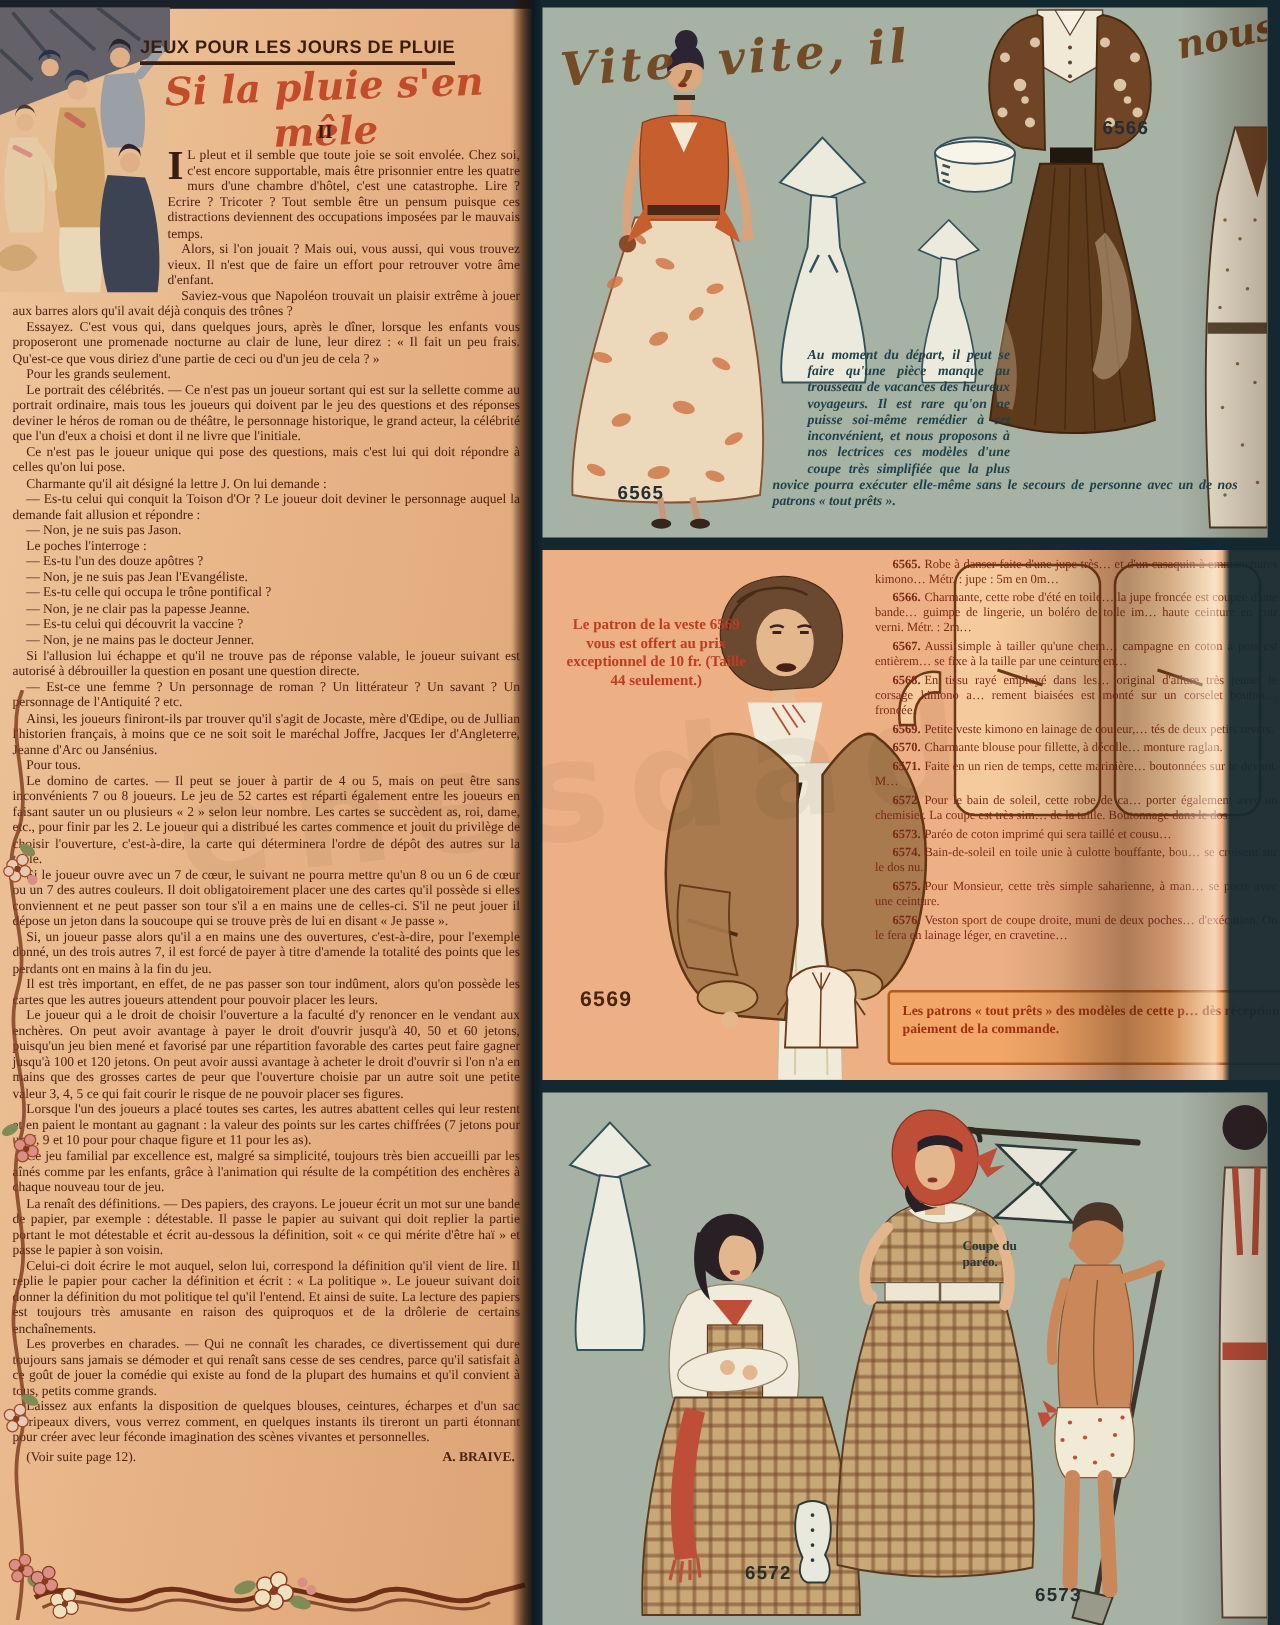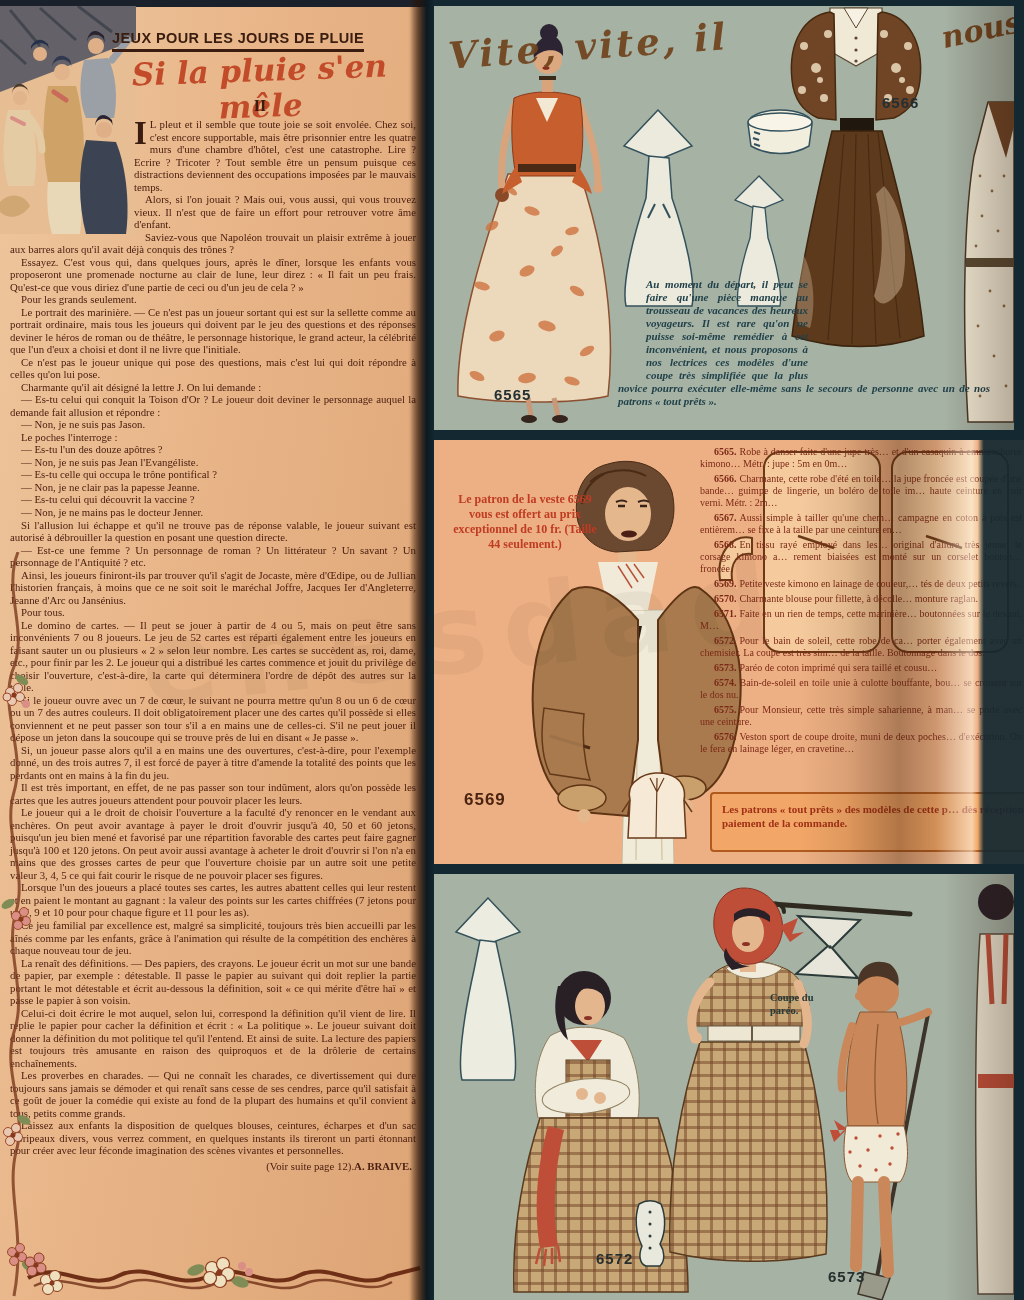--- a/index.html
+++ b/index.html
@@ -21,21 +21,21 @@
   .part-label{position:absolute;left:94px;top:97px;width:332px;text-align:center;
     font-weight:bold;font-size:16px;color:#3a1d10;}
   .article{position:absolute;left:10px;top:118px;width:406px;color:#4d2113;
     font-size:10.8px;line-height:1.16;text-align:justify;}
   .illo-spacer{float:left;width:124px;height:114px;}
   .article-body p{margin:0;text-indent:11px;}
   .article-body p:first-child{text-indent:0;}
   .article-body p:first-child::first-letter{float:left;font-size:33px;line-height:26px;
     font-weight:bold;padding:2px 3px 0 0;color:#3a1d10;}
   .article-body b{font-weight:normal;}
-  .byline-row{display:flex;justify-content:flex-end;margin-top:3px;padding:0 4px 0 11px;}
+  .byline-row{display:flex;justify-content:space-between;margin-top:3px;padding:0 4px 0 11px;}
   .byline{font-weight:bold;}
   .margin-deco{position:absolute;left:0;top:552px;}
   .bottom-deco{position:absolute;left:24px;top:1248px;}
   
   .right-page{position:absolute;left:426px;top:0;width:598px;height:1300px;background:#132830;}
   .panel{position:absolute;overflow:hidden;}
   .panel1{left:6px;top:6px;width:582px;height:424px;background:#a6b2a4;}
   .panel2{left:6px;top:440px;width:592px;height:424px;background:#edb084;}
   .panel3{left:6px;top:874px;width:582px;height:426px;background:#a6b2a4;}
   .p-illo{position:absolute;left:0;top:0;}
@@ -122,21 +122,21 @@
 
     <div class="article">
       <div class="illo-spacer"></div>
       <div class="article-body">
 
       <p><b></b><span>IL pleut et il semble que toute joie se soit envolée. Chez soi, c'est encore supportable, mais être prisonnier entre les quatre murs d'une chambre d'hôtel, c'est une catastrophe. Lire ? Ecrire ? Tricoter ? Tout semble être un pensum puisque ces distractions deviennent des occupations imposées par le mauvais temps.</span></p>
           <p><b></b><span>Alors, si l'on jouait ? Mais oui, vous aussi, qui vous trouvez vieux. Il n'est que de faire un effort pour retrouver votre âme d'enfant.</span></p>
           <p><b></b><span>Saviez-vous que Napoléon trouvait un plaisir extrême à jouer aux barres alors qu'il avait déjà conquis des trônes ?</span></p>
           <p><b></b><span>Essayez. C'est vous qui, dans quelques jours, après le dîner, lorsque les enfants vous proposeront une promenade nocturne au clair de lune, leur direz : « Il fait un peu frais. Qu'est-ce que vous diriez d'une partie de ceci ou d'un jeu de cela ? »</span></p>
           <p><b>Pour les grands seulement.</b><span></span></p>
-          <p><b>Le portrait des marinière. — </b><span>Ce n'est pas un joueur sortant qui est sur la sellette comme au portrait ordinaire, mais tous les joueurs qui doivent par le jeu des questions et des réponses deviner le héros de roman ou de théâtre, le personnage historique, le grand acteur, la célébrité que l'un d'eux a choisi et dont il ne livre que l'initiale.</span></p>
+          <p><b>Le portrait des célébrités. — </b><span>Ce n'est pas un joueur sortant qui est sur la sellette comme au portrait ordinaire, mais tous les joueurs qui doivent par le jeu des questions et des réponses deviner le héros de roman ou de théâtre, le personnage historique, le grand acteur, la célébrité que l'un d'eux a choisi et dont il ne livre que l'initiale.</span></p>
           <p><b></b><span>Ce n'est pas le joueur unique qui pose des questions, mais c'est lui qui doit répondre à celles qu'on lui pose.</span></p>
           <p><b></b><span>Charmante qu'il ait désigné la lettre J. On lui demande :</span></p>
           <p><b></b><span>— Es-tu celui qui conquit la Toison d'Or ? Le joueur doit deviner le personnage auquel la demande fait allusion et répondre :</span></p>
           <p><b></b><span>— Non, je ne suis pas Jason.</span></p>
           <p><b></b><span>Le poches l'interroge :</span></p>
           <p><b></b><span>— Es-tu l'un des douze apôtres ?</span></p>
           <p><b></b><span>— Non, je ne suis pas Jean l'Evangéliste.</span></p>
           <p><b></b><span>— Es-tu celle qui occupa le trône pontifical ?</span></p>
           <p><b></b><span>— Non, je ne clair pas la papesse Jeanne.</span></p>
           <p><b></b><span>— Es-tu celui qui découvrit la vaccine ?</span></p>

